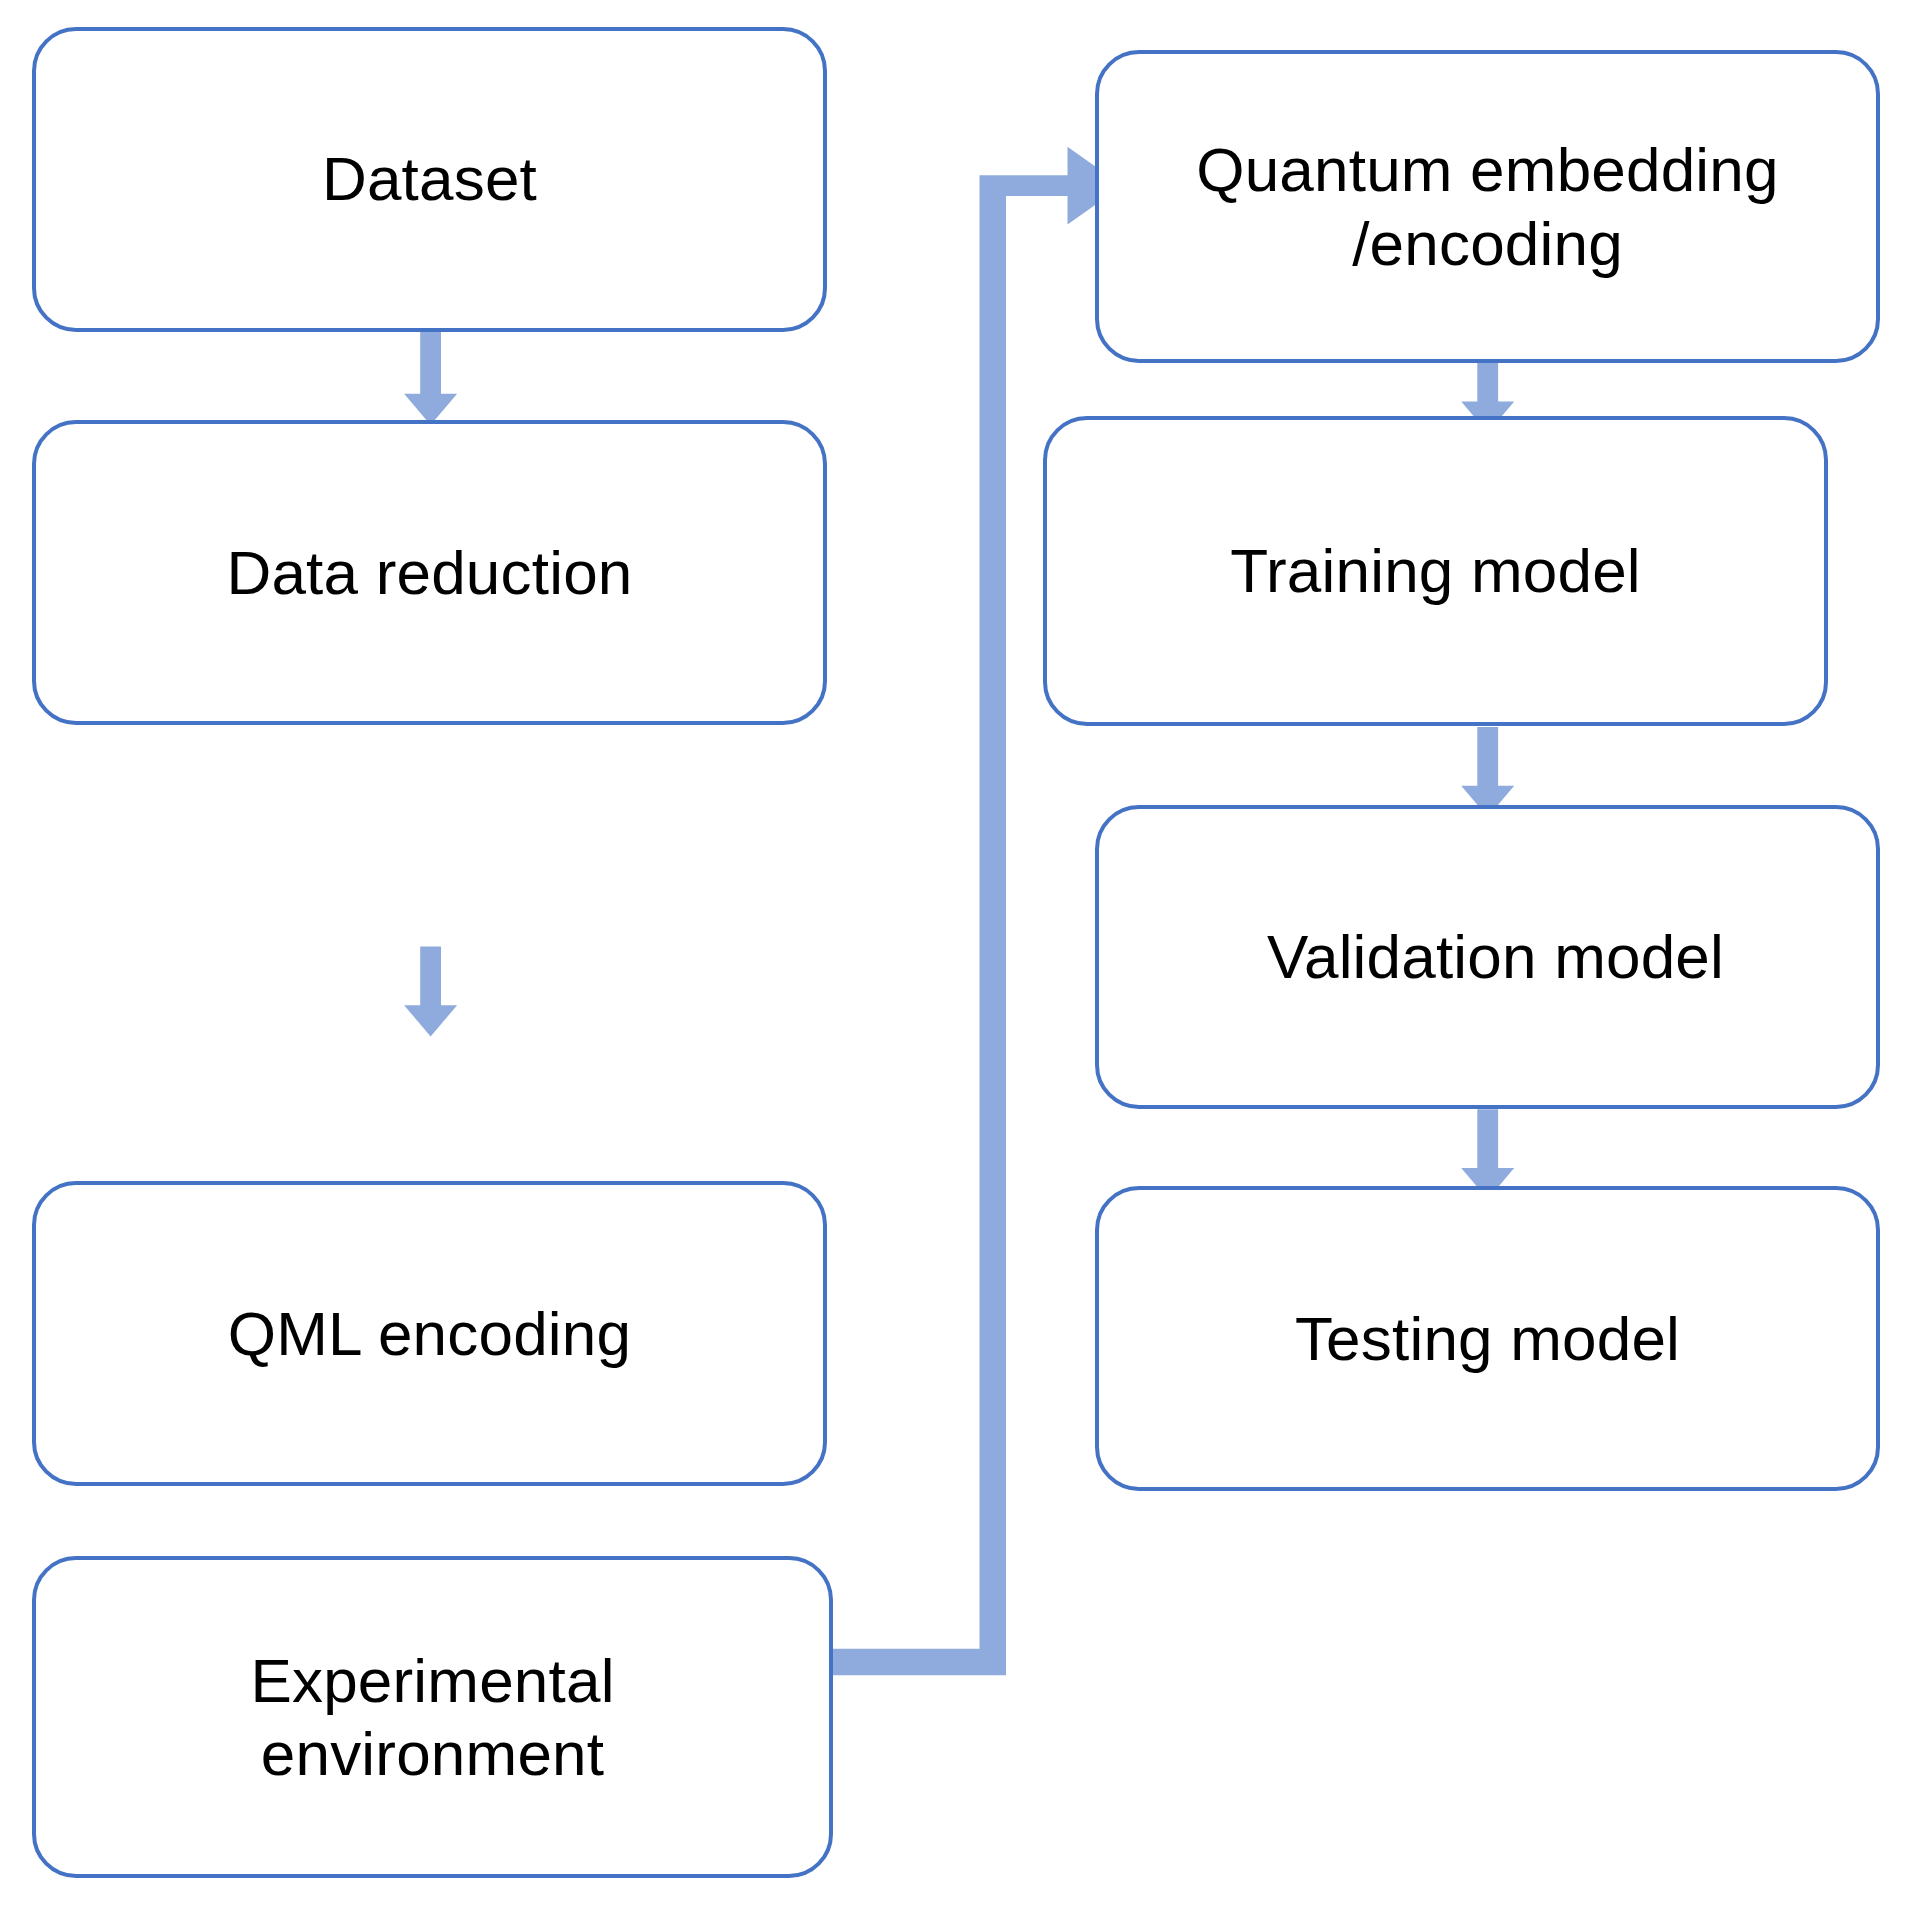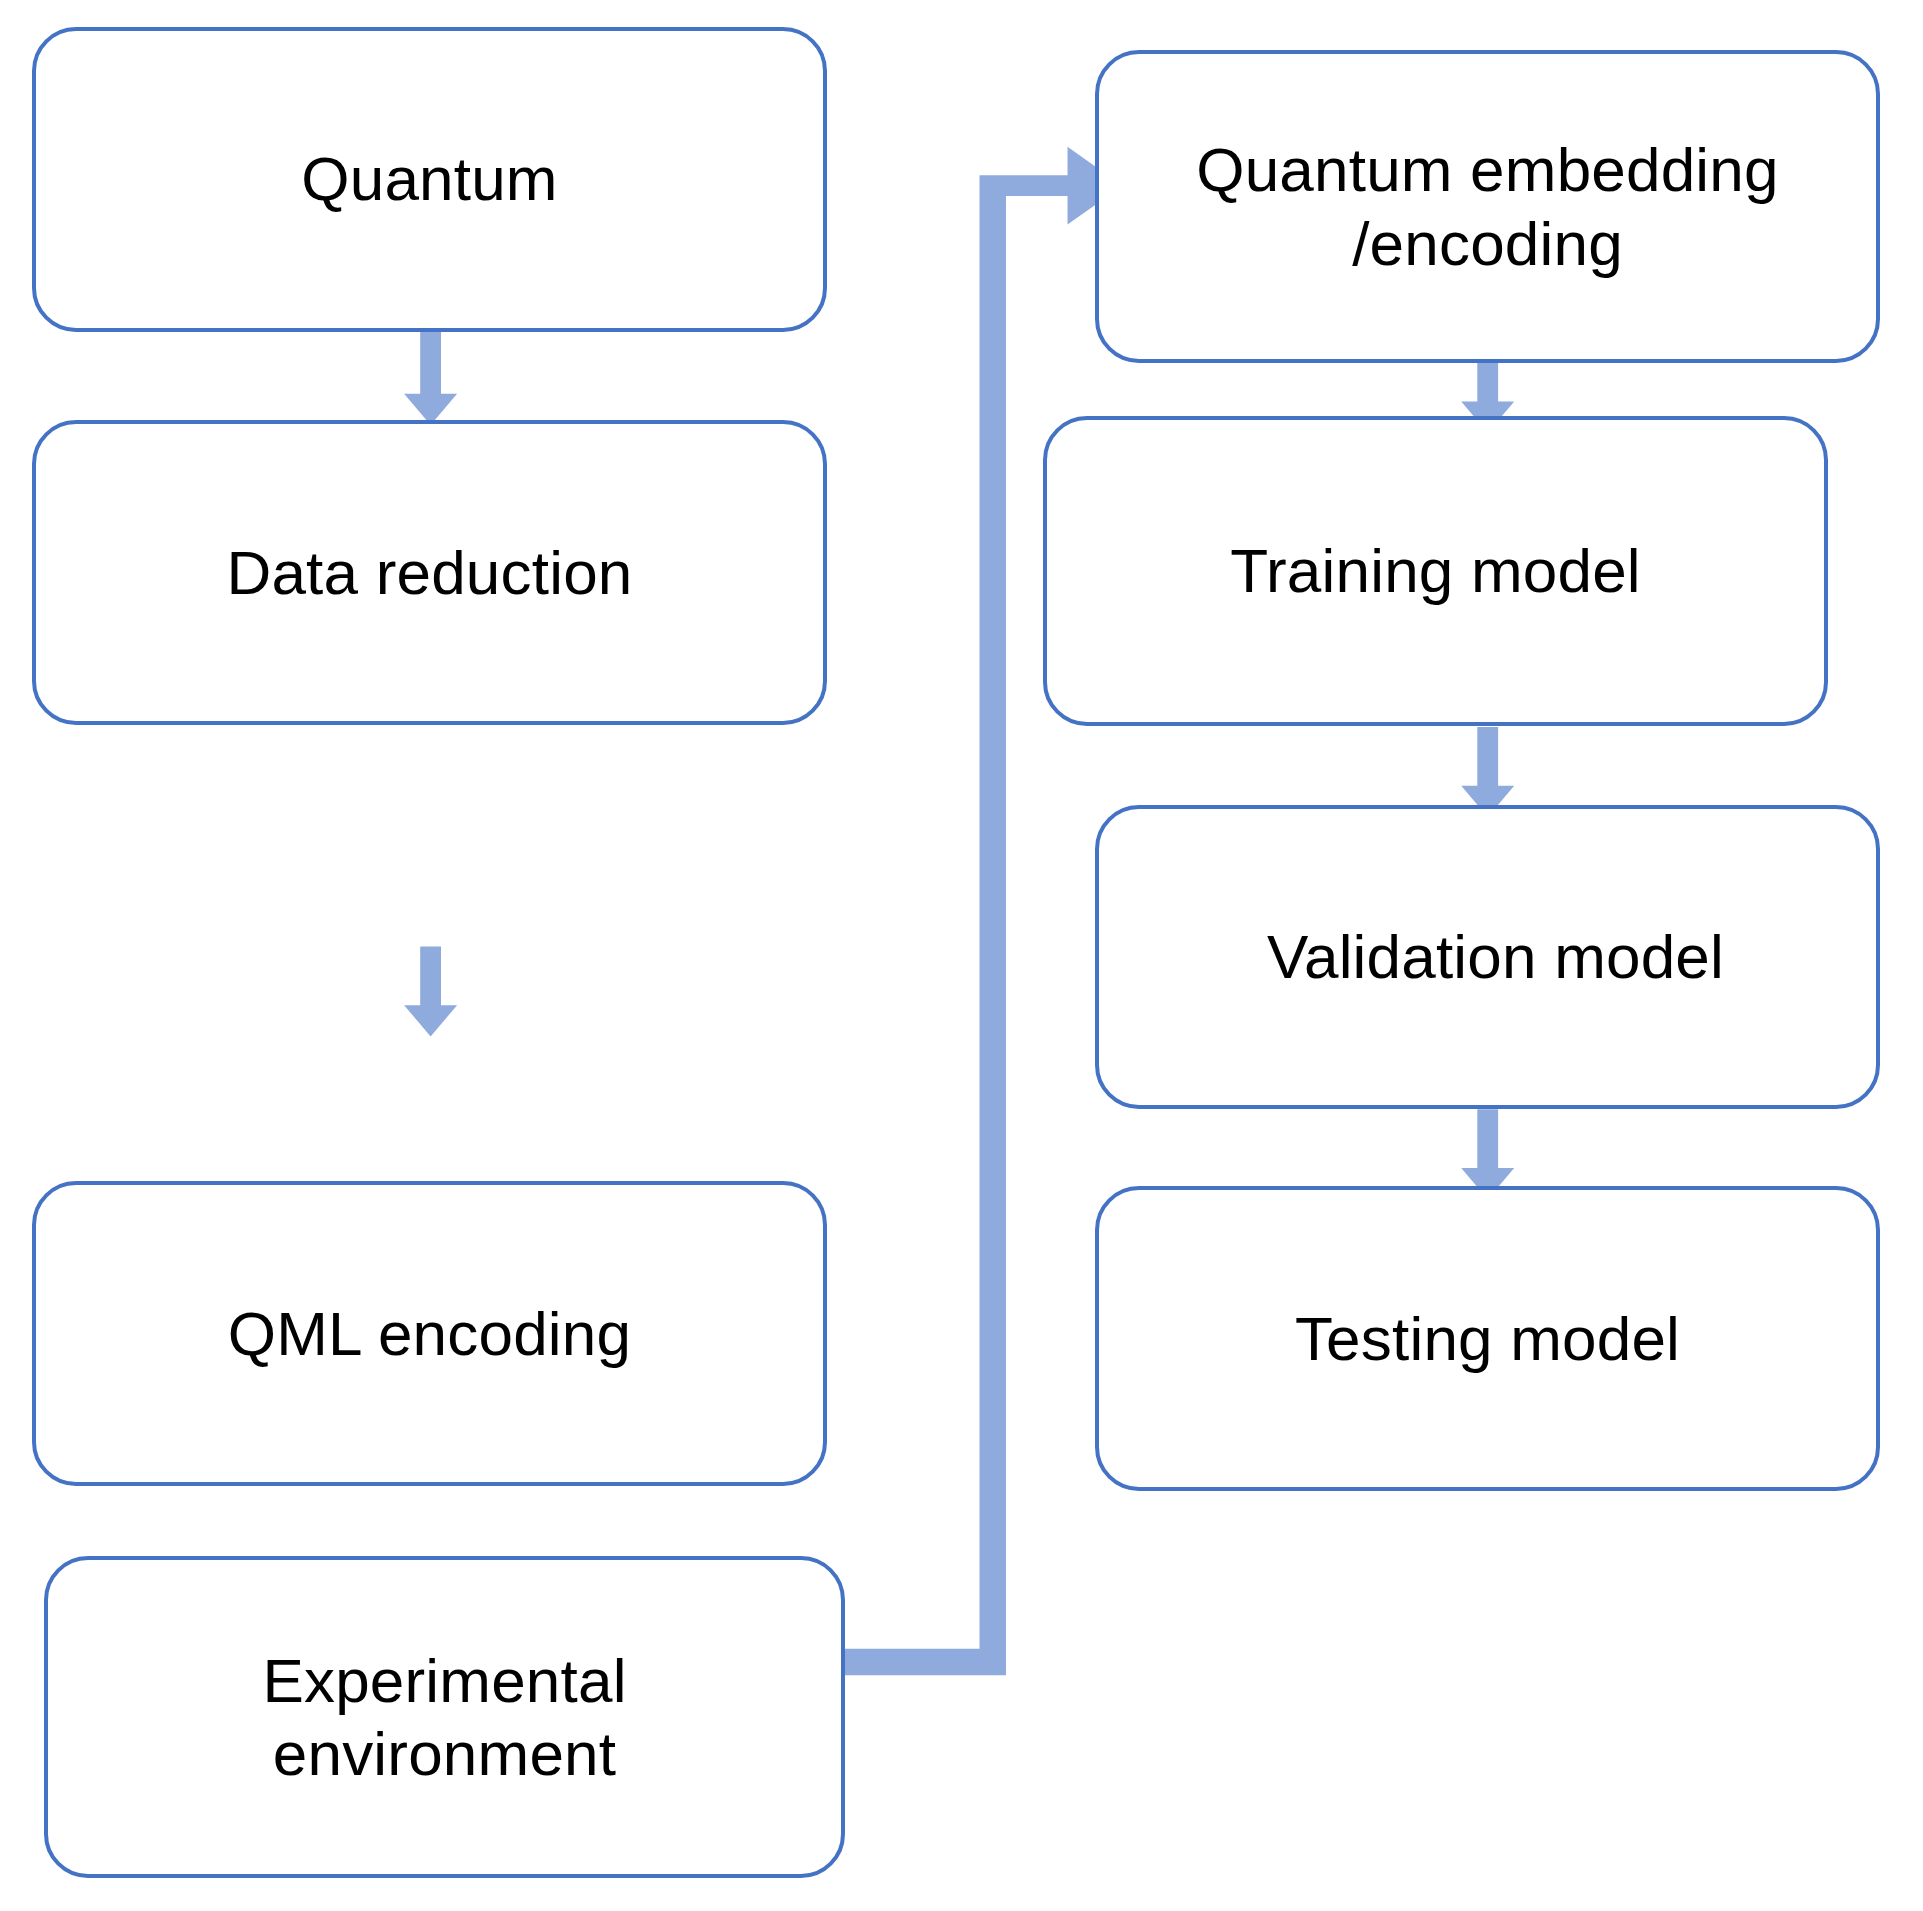--- a/index.html
+++ b/index.html
@@ -68,33 +68,33 @@
     <g fill="#8FAADC">
       <polygon points="1561,362 1583,362 1583,424 1600,424 1572,457 1544,424 1561,424"></polygon>
       <polygon points="1561,768 1583,768 1583,830 1600,830 1572,863 1544,830 1561,830"></polygon>
       <polygon points="1561,1172 1583,1172 1583,1234 1600,1234 1572,1267 1544,1234 1561,1234"></polygon>
     </g>
 
     <polygon fill="#8FAADC" points="876,1742 1035,1742 1035,185 1128,185 1128,155 1186,196 1128,237 1128,207 1063,207 1063,1770 876,1770"></polygon>
   </svg>
 
   <div class="node" style="left:32px; top:26.5px; width:795px; height:305px;">
-    <span class="label">Quantum</span>
+    <span class="label">Dataset</span>
   </div>
 
   <div class="node" style="left:32px; top:420px; width:795px; height:305px;">
     <span class="label">Data reduction</span>
   </div>
 
 
   <div class="node" style="left:32px; top:1181px; width:795px; height:305px;">
     <span class="label">QML encoding</span>
   </div>
 
-  <div class="node" style="left:44px; top:1556px; width:801px; height:322px;">
+  <div class="node" style="left:32px; top:1556px; width:801px; height:322px;">
     <span class="label">Experimental
 environment</span>
   </div>
 
   <div class="node" style="left:1095px; top:29px; width:785px; height:313px;margin-top:21px;">
     <span class="label">Quantum embedding
 /encoding</span>
   </div>
 
   <div class="node" style="left:1043px; top:416px; width:785px; height:310px;">

